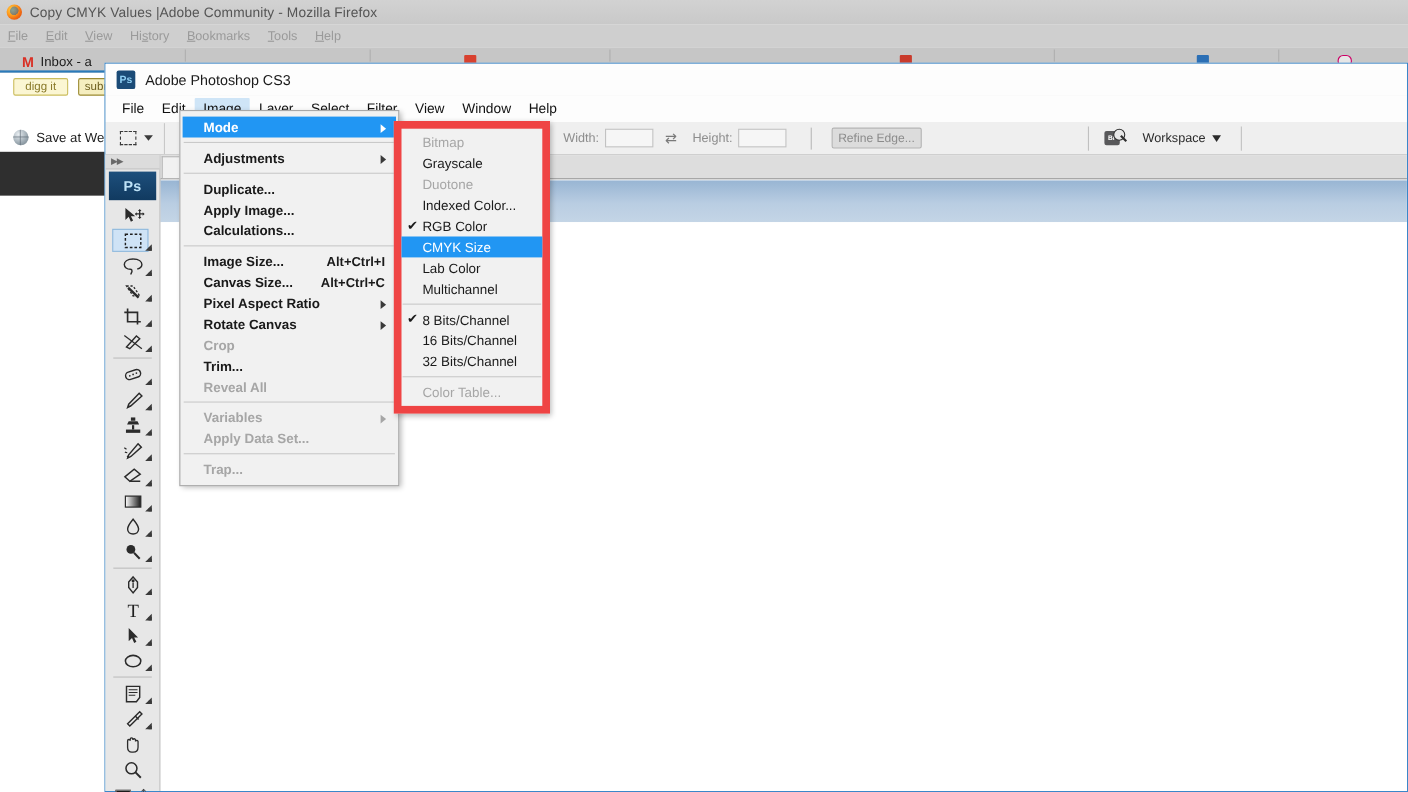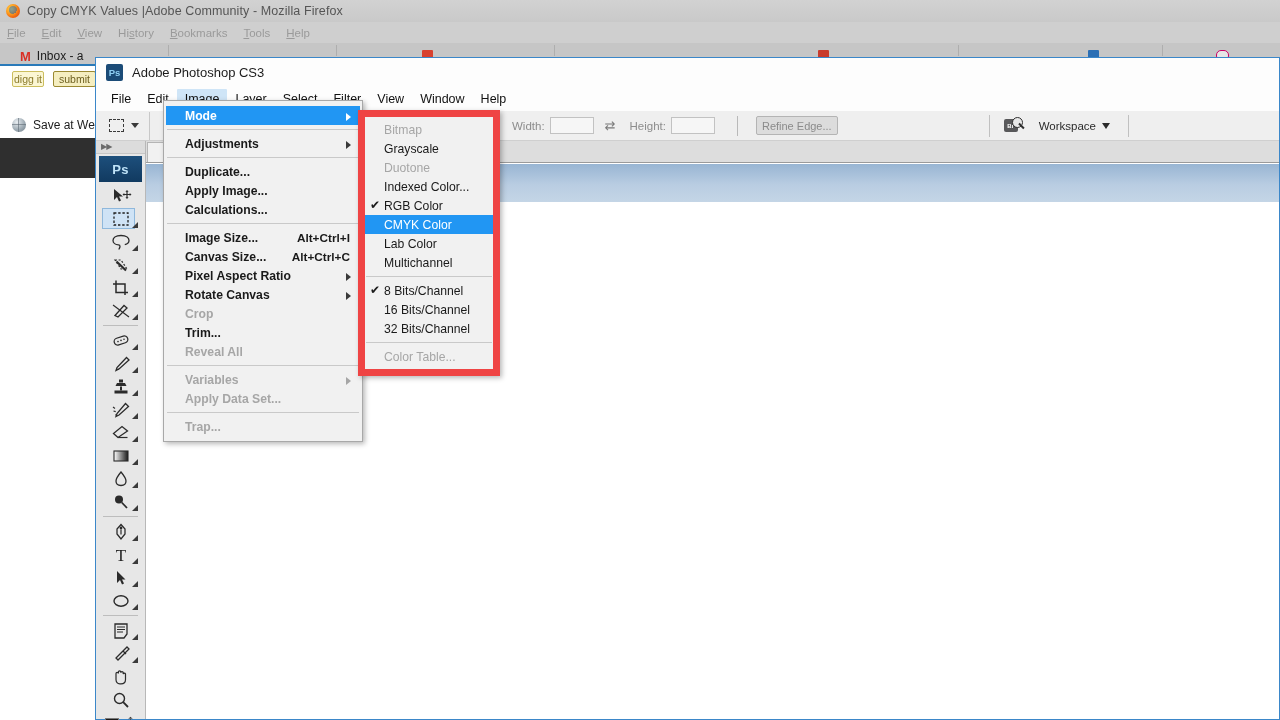--- a/index.html
+++ b/index.html
@@ -54,21 +54,21 @@
     font-family:"Liberation Sans",sans-serif;letter-spacing:-1px;line-height:1;
   }
   .tab-label{font-size:12px;color:#1b1b1b;white-space:nowrap;}
 
   .ff-bookmarks{
     position:absolute;left:0;top:67px;width:1280px;height:23px;
     background:#fff;display:flex;align-items:center;
   }
   .bm-digg{
     margin-left:12px;font-size:10.5px;color:#8a7a2a;background:#fbf6d3;
-    border:1px solid #cbbd5e;border-radius:2px;padding:1px 1px;line-height:12px;
+    border:1px solid #cbbd5e;border-radius:2px;padding:1px 10px;line-height:12px;
   }
   .bm-submit{
     margin-left:9px;font-size:10.5px;color:#6d5f1f;background:#f5eec0;
     border:1px solid #9b8a33;border-radius:2px;padding:1px 5px;line-height:12px;
   }
 
   .ff-row3{
     position:absolute;left:0;top:113px;width:1280px;height:24px;
     background:#fff;display:flex;align-items:center;
   }
@@ -647,21 +647,21 @@
       <span>Duotone</span>
     </div>
     <div class="mrow">
       <span>Indexed Color...</span>
     </div>
     <div class="mrow">
       <span class="tick">✔</span>
       <span>RGB Color</span>
     </div>
     <div class="mrow hl">
-      <span>CMYK Color</span>
+      <span>CMYK Size</span>
     </div>
     <div class="mrow">
       <span>Lab Color</span>
     </div>
     <div class="mrow">
       <span>Multichannel</span>
     </div>
     <div class="msep"></div>
     <div class="mrow">
       <span class="tick">✔</span>

